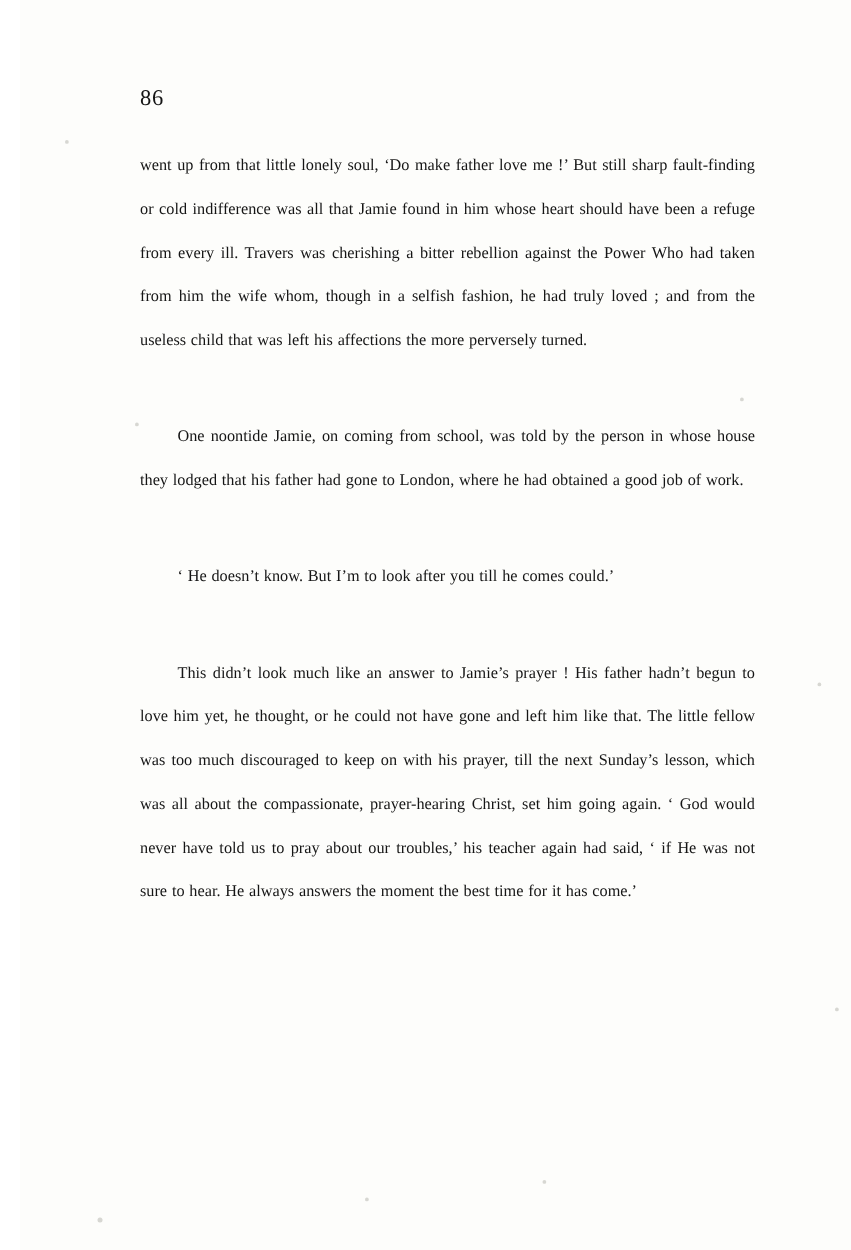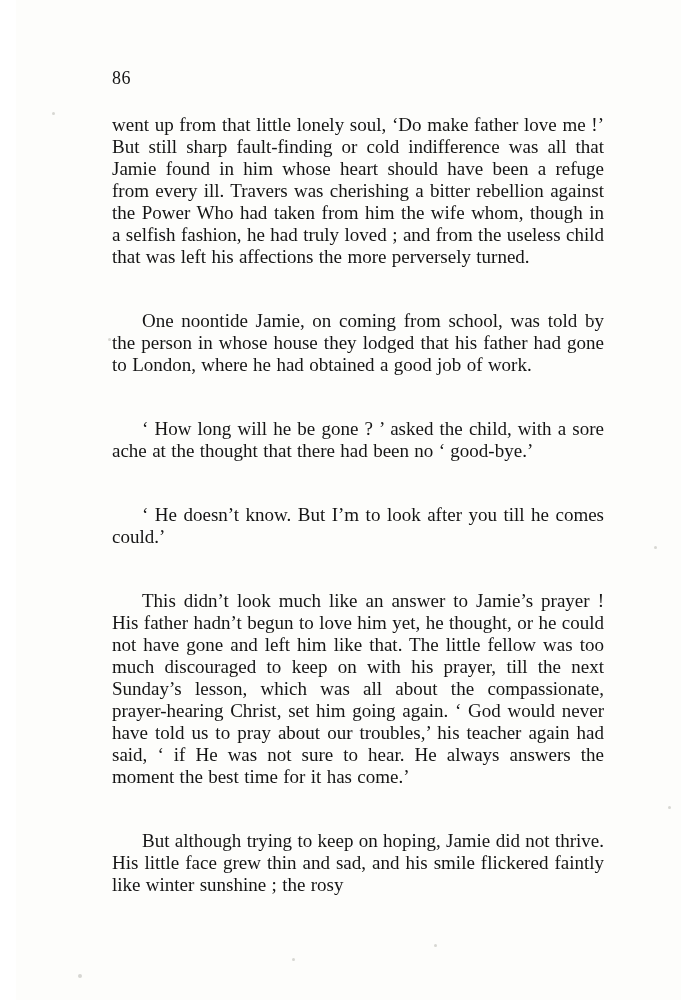--- a/index.html
+++ b/index.html
@@ -47,22 +47,22 @@
     letter-spacing: 1.1px;
   }
   .body-text {
     position: absolute;
     left: 96px;
     top: 114px;
     width: 492px;
   }
   p {
     margin: 0;
-    font-size: 19px;
-    line-height: 22px;
+    font-size: 13px;
+    line-height: 35px;
     text-align: justify;
     text-align-last: left;
     word-spacing: 0.6px;
   }
   p.indent {
     text-indent: 30px;
     margin-top: 42px;
   }
   p + p {
     margin-top: 0;
@@ -79,24 +79,22 @@
 
 <div class="page">
 
   <div class="header">
     <span class="folio">86</span>
   </div>
 
   <div class="body-text">
     <p>went up from that little lonely soul, ‘Do make father love me !’   But still sharp fault-finding or cold indifference was all that Jamie found in him whose heart should have been a refuge from every ill.   Travers was cherishing a bitter rebellion against the Power Who had taken from him the wife whom, though in a selfish fashion, he had truly loved ;  and from the useless child that was left his affections the more perversely turned.</p>
     <p class="indent">One noontide Jamie, on coming from school, was told by the person in whose house they lodged that his father had gone to London, where he had obtained a good job of work.</p>
-    <p class="indent">‘ How long will he be gone ? ’  asked the child, with a sore ache at the thought that there had been no ‘ good-bye.’</p>
     <p class="indent">‘ He doesn’t know.   But I’m to look after you till he comes could.’</p>
     <p class="indent">This didn’t look much like an answer to Jamie’s prayer !   His father hadn’t begun to love him yet, he thought, or he could not have gone and left him like that.   The little fellow was too much discouraged to keep on with his prayer, till the next Sunday’s lesson, which was all about the compassionate, prayer-hearing Christ, set him going again.   ‘ God would never have told us to pray about our troubles,’ his teacher again had said, ‘ if He was not sure to hear.   He always answers the moment the best time for it has come.’</p>
-    <p class="indent">But although trying to keep on hoping, Jamie did not thrive.   His little face grew thin and sad, and his smile flickered faintly like winter sunshine ; the rosy</p>
   </div>
 
   <div class="speck" style="left:576px;top:318px;width:3px;height:3px;"></div>
   <div class="speck" style="left:92px;top:338px;width:3px;height:3px;"></div>
   <div class="speck" style="left:638px;top:546px;width:3px;height:3px;"></div>
   <div class="speck" style="left:62px;top:974px;width:4px;height:4px;"></div>
   <div class="speck" style="left:276px;top:958px;width:3px;height:3px;"></div>
   <div class="speck" style="left:418px;top:944px;width:3px;height:3px;"></div>
   <div class="speck" style="left:36px;top:112px;width:3px;height:3px;"></div>
   <div class="speck" style="left:652px;top:806px;width:3px;height:3px;"></div>

